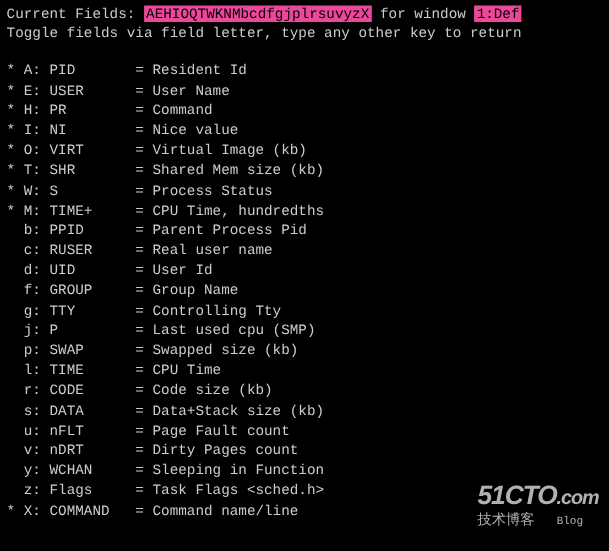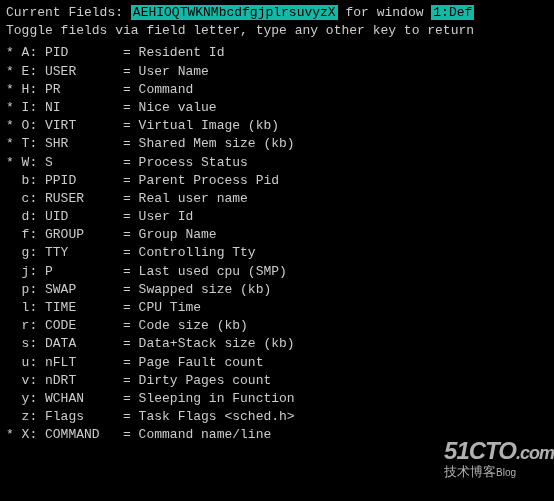--- a/index.html
+++ b/index.html
@@ -15,73 +15,75 @@
       position: relative;
     }
     .terminal {
       padding: 4px 6px;
       line-height: 1.4;
     }
     .header-line {
       white-space: nowrap;
     }
     .highlighted {
-      background: #14b8a6;
+      background: #ec4899;
       color: #000;
       padding: 0 2px;
     }
     .instruction {
       white-space: nowrap;
-      margin-bottom: 4px;
+      margin-bottom: 15px;
     }
     .field-row {
       white-space: pre;
     }
     .watermark {
       position: absolute;
       bottom: 20px;
-      right: 0;
+      right: 10px;
       color: #d0d0d0;
       text-align: left;
       opacity: 0.85;
       font-family: Arial, sans-serif;
       pointer-events: none;
     }
     .watermark .main {
       font-size: 24px;
       font-weight: bold;
       font-style: italic;
       letter-spacing: -1px;
     }
     .watermark .sub {
       font-size: 13px;
       margin-top: -2px;
     }
     .watermark .blog {
       font-size: 10px;
       display: inline-block;
-      margin-left: 0;
+      margin-left: 20px;
+      font-family: Liberation Mono, monospace;
     }
   </style>
 </head>
 <body>
 
 <div class="terminal">
   <div class="header-line">
     <span>Current Fields: </span><span class="highlighted">AEHIOQTWKNMbcdfgjplrsuvyzX</span><span>  for window </span><span class="highlighted">1:Def</span>
   </div>
   <div class="instruction">Toggle fields via field letter, type any other key to return</div>
   <div id="fields-list">
       <div class="field-row">* A: PID       = Resident Id</div>
       <div class="field-row">* E: USER      = User Name</div>
       <div class="field-row">* H: PR        = Command</div>
       <div class="field-row">* I: NI        = Nice value</div>
       <div class="field-row">* O: VIRT      = Virtual Image (kb)</div>
       <div class="field-row">* T: SHR       = Shared Mem size (kb)</div>
       <div class="field-row">* W: S         = Process Status</div>
+      <div class="field-row">* M: TIME+     = CPU Time, hundredths</div>
       <div class="field-row">  b: PPID      = Parent Process Pid</div>
       <div class="field-row">  c: RUSER     = Real user name</div>
       <div class="field-row">  d: UID       = User Id</div>
       <div class="field-row">  f: GROUP     = Group Name</div>
       <div class="field-row">  g: TTY       = Controlling Tty</div>
       <div class="field-row">  j: P         = Last used cpu (SMP)</div>
       <div class="field-row">  p: SWAP      = Swapped size (kb)</div>
       <div class="field-row">  l: TIME      = CPU Time</div>
       <div class="field-row">  r: CODE      = Code size (kb)</div>
       <div class="field-row">  s: DATA      = Data+Stack size (kb)</div>

